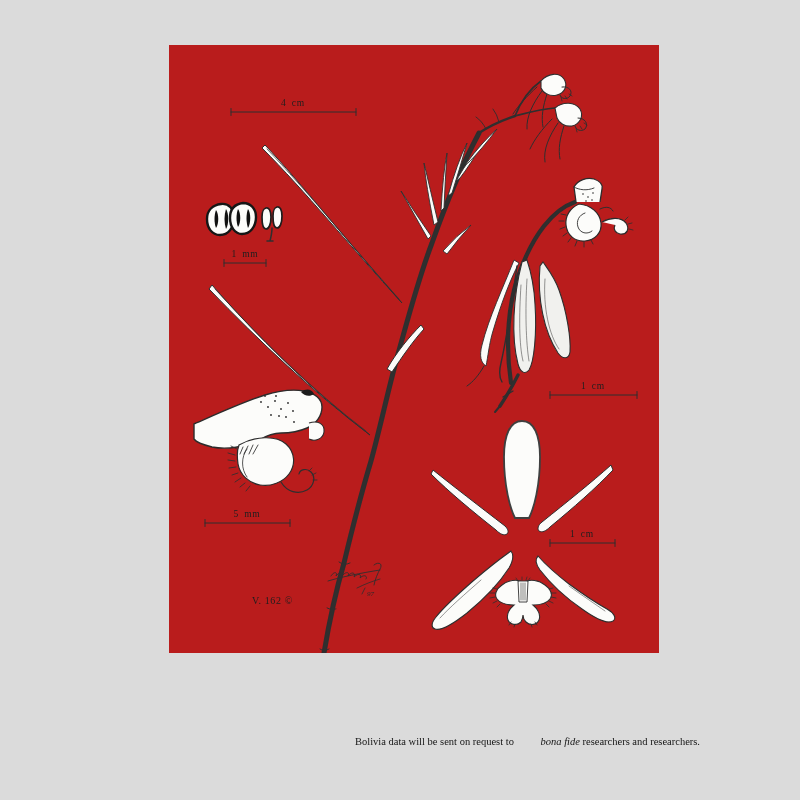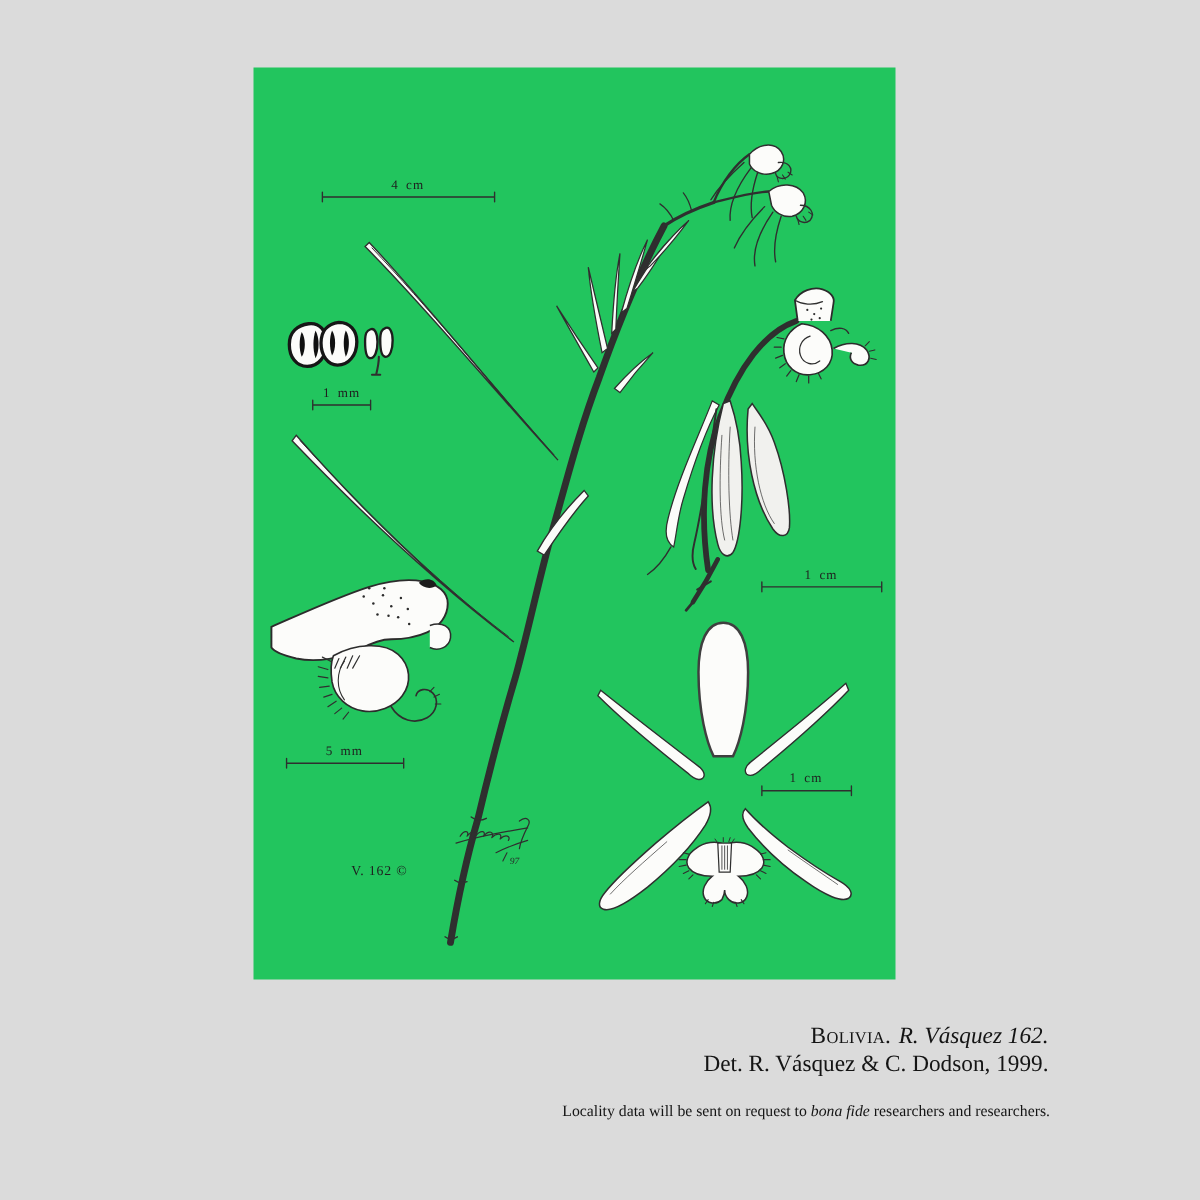--- a/index.html
+++ b/index.html
@@ -1,32 +1,32 @@
 <!DOCTYPE html>
 <html><head>
 <meta charset="utf-8">
 <style>
   html,body{margin:0;padding:0;}
   body{width:800px;height:800px;font-family:"Liberation Serif","DejaVu Serif",serif;}
   .stage{position:relative;width:800px;height:800px;background:#dbdbdb;overflow:hidden;}
-  .plate{position:absolute;left:169px;top:45px;width:428px;height:608px;background:#22c55e;}
+  .plate{position:absolute;left:169px;top:45px;width:490px;height:608px;background:#b91c1c;}
   .plate svg{display:block;width:100%;height:100%;}
   svg text.bar-label{font-family:"Liberation Serif","DejaVu Serif",serif;font-size:9.5px;
      letter-spacing:.8px;word-spacing:2px;fill:#1f1f1f;}
   svg text.fig-num{font-family:"Liberation Serif","DejaVu Serif",serif;font-size:10px;
      letter-spacing:.6px;fill:#1f1f1f;}
   svg text.sig-year{font-family:"Liberation Serif","DejaVu Serif",serif;font-size:7px;
      font-style:italic;fill:#2a2a2a;}
   .caption{position:absolute;right:101px;top:681px;text-align:right;color:#141414;
      font-size:15.5px;line-height:19px;}
   .caption .smallcaps{font-variant:small-caps;letter-spacing:.2px;}
   .caption .italic{font-style:italic;margin-left:5px;}
   .footnote{position:absolute;right:100px;top:736px;text-align:right;color:#141414;
      font-size:10.5px;line-height:12px;}
-  .footnote i{font-style:italic;}
+  .footnote i{font-style:italic;margin-left:24px;}
   .ink{stroke:#2f2f2f;fill:none;stroke-linecap:round;stroke-linejoin:round;}
   .fillw{fill:#fcfcfa;}
 </style>
 </head>
 <body>
 
 <div class="stage">
 
   <div class="plate">
     <svg viewBox="0 0 466 608">
@@ -189,24 +189,18 @@
         <path class="ink" stroke-width=".9" d="M147,536 C160,532 180,528 199,525"></path>
         <path class="ink" stroke-width=".9" d="M193,520 C198,516 202,519 199,524 C197,528 194,534 193,540"></path>
         <path class="ink" stroke-width=".8" d="M176,543 C184,539 192,536 199,534"></path>
         <path class="ink" stroke-width=".8" d="M181,549 l3,-6"></path>
         <text class="sig-year" x="186" y="551">97</text>
       </g>
 
     </svg>
   </div>
 
-  <div class="caption">
-    <div>
-      <span class="smallcaps">Bolivia.</span><span class="italic">R. Vásquez 162.</span>
-    </div>
-    <div>Det. R. Vásquez &amp; C. Dodson, 1999.</div>
+
+  <div class="footnote">
+    <span>Bolivia data will be sent on request to </span><i>bona fide</i><span> researchers and researchers.</span>
   </div>
 
-  <div class="footnote">
-    <span>Locality data will be sent on request to </span><i>bona fide</i><span> researchers and researchers.</span>
-  </div>
-
 </div>
 
 </body></html>

